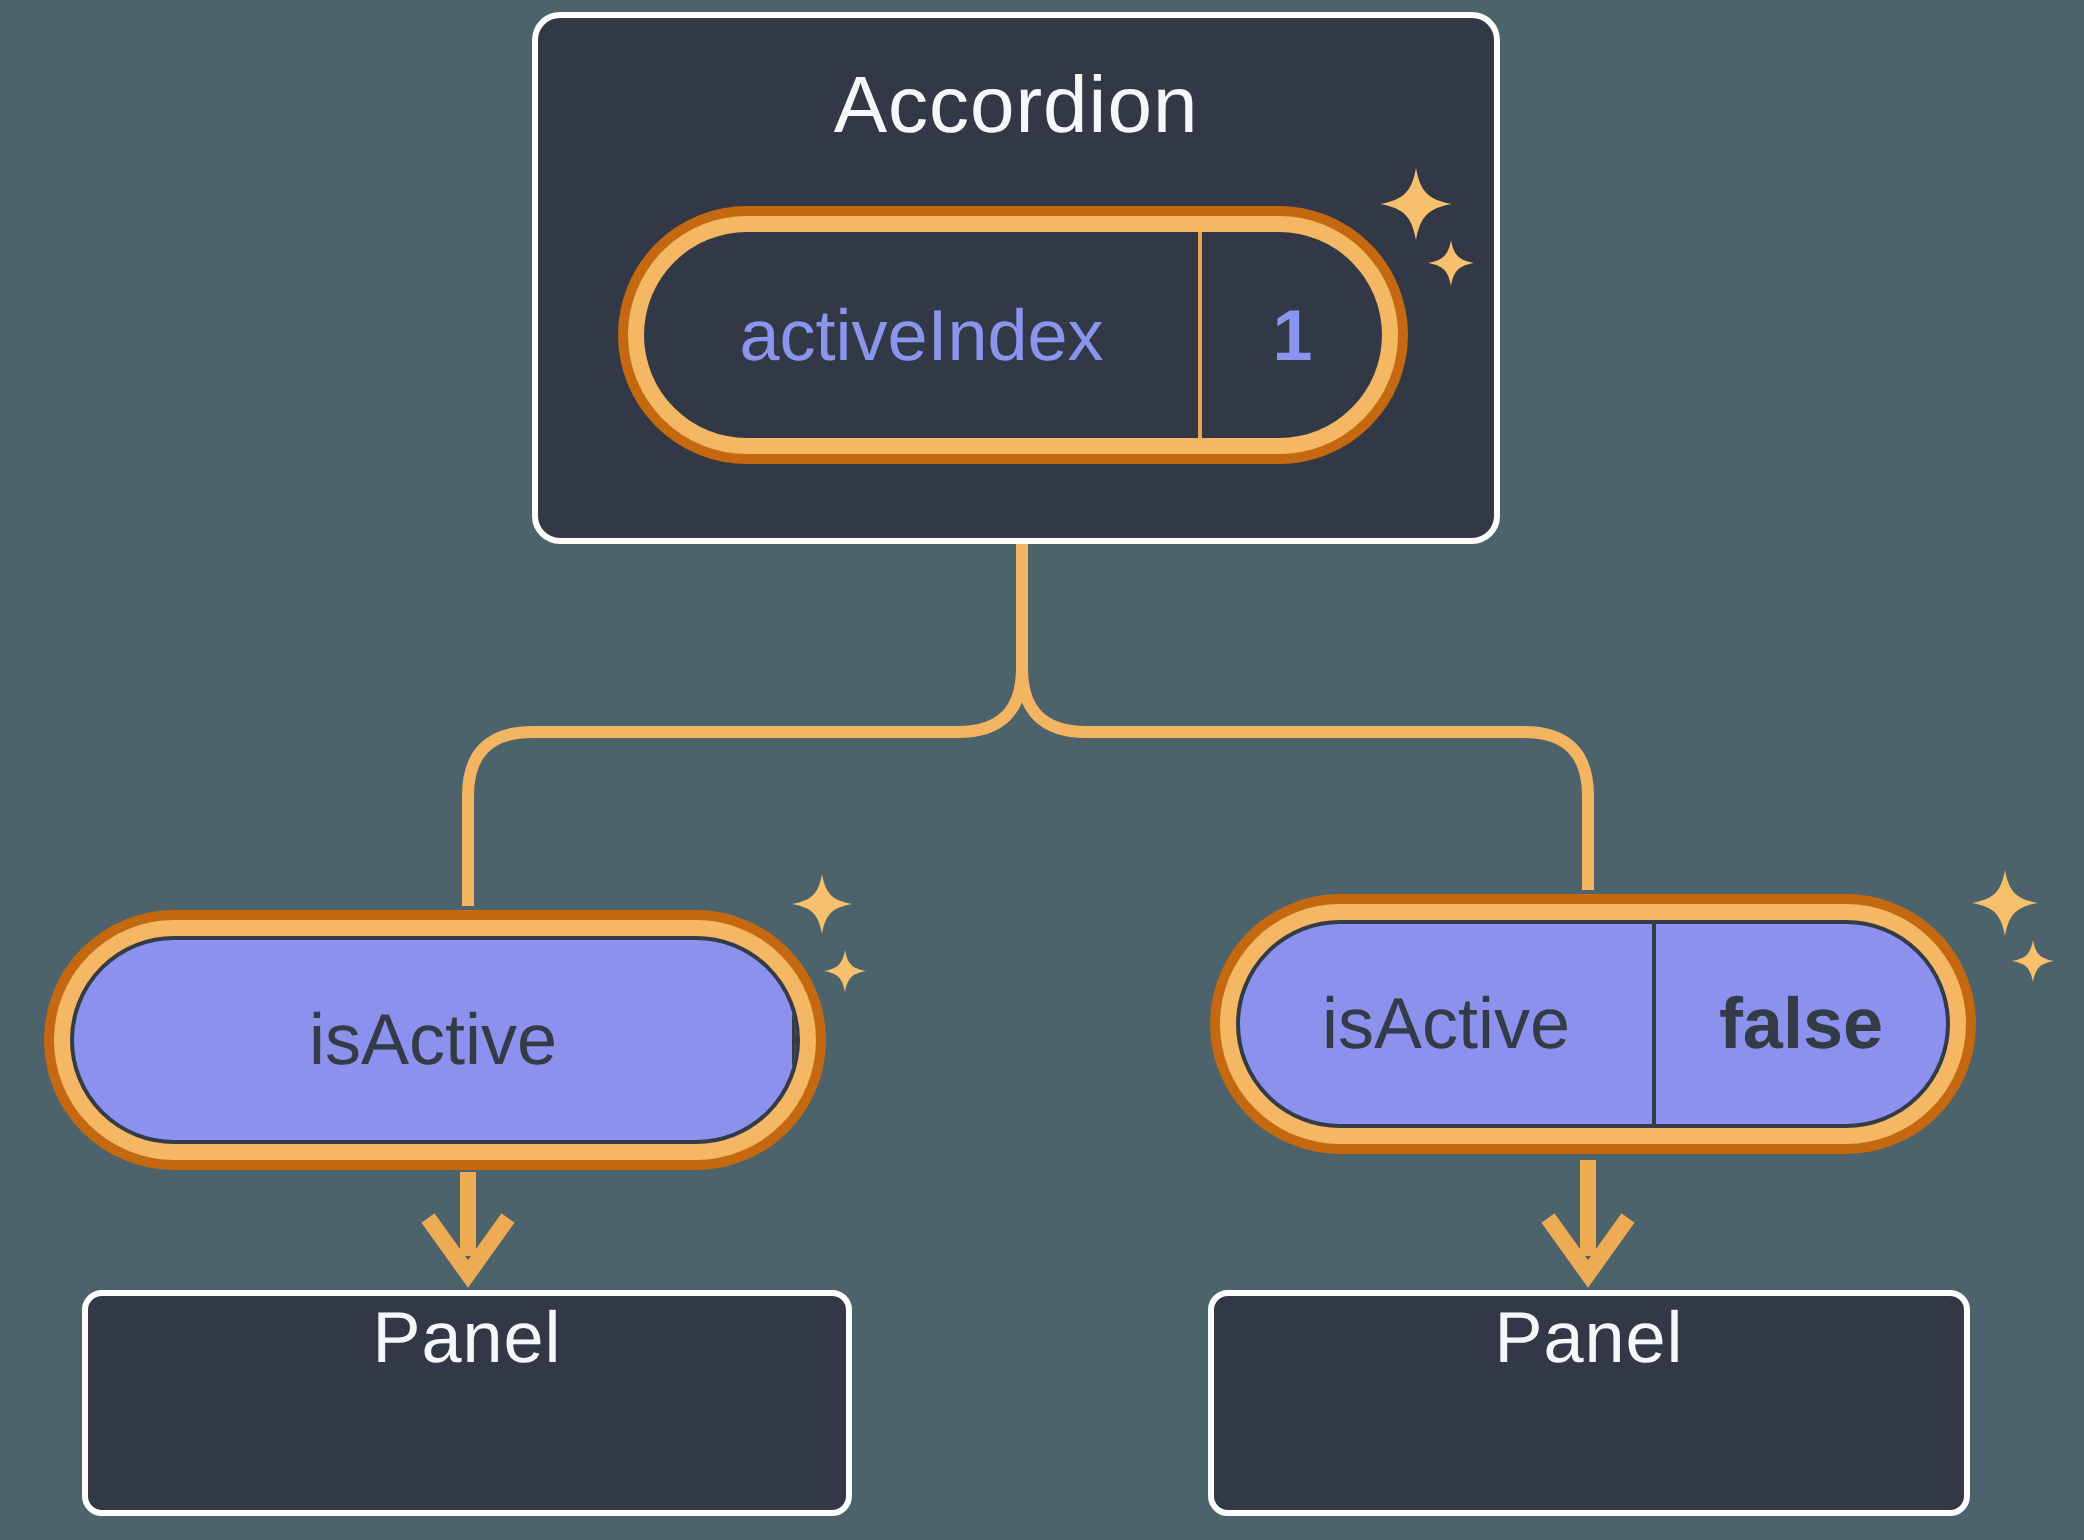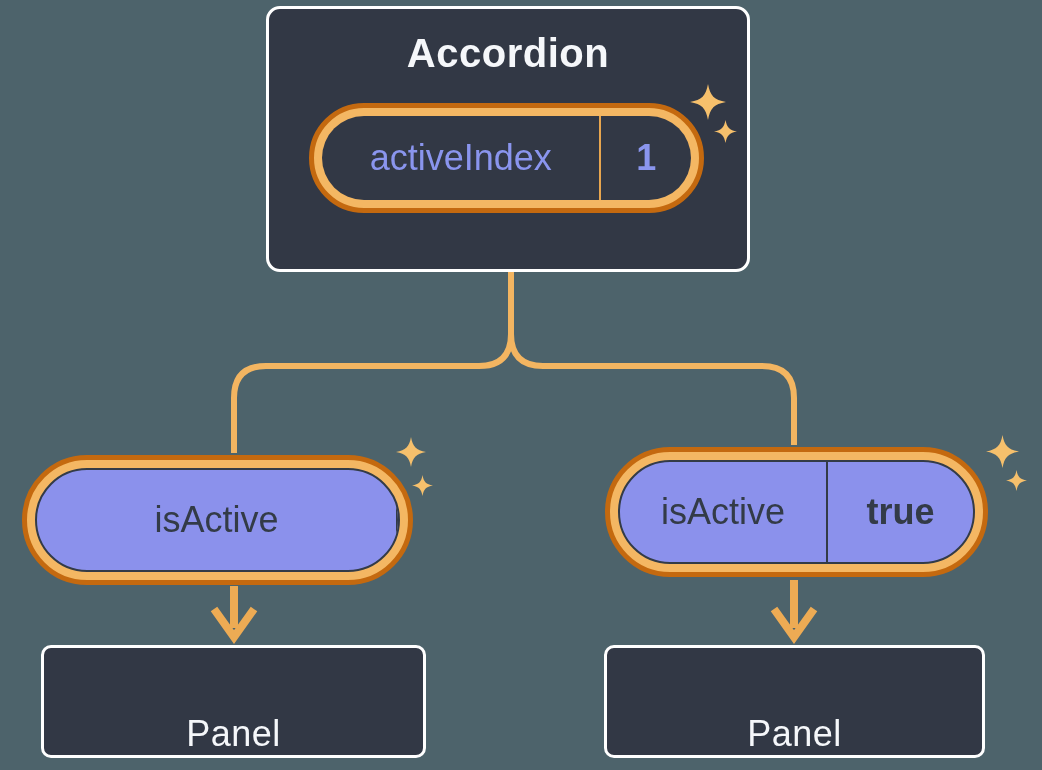--- a/index.html
+++ b/index.html
@@ -10,22 +10,22 @@
   }
   *{box-sizing:border-box;margin:0;padding:0}
   html,body{width:1042px;height:770px;overflow:hidden}
   body{font-family:"Liberation Sans","DejaVu Sans",sans-serif;background:var(--bg)}
   .canvas{position:relative;width:1042px;height:770px;background:var(--bg)}
   .wires{position:absolute;left:0;top:0;width:1042px;height:770px;pointer-events:none}
   .wire{fill:none;stroke:var(--wire);stroke-width:6}
   .arrow-stroke{fill:none;stroke:var(--arrow);stroke-width:8;stroke-linejoin:miter}
   .box{position:absolute;background:var(--boxFill);border:3px solid var(--boxBorder);border-radius:14px}
   .box-title{position:absolute;left:0;right:0;top:22px;text-align:center;
-    font-size:40px;font-weight:700;color:var(--lightText);letter-spacing:.5px}
-  .panel{border-radius:10px;display:flex;align-items:flex-end;justify-content:center;
+    font-size:40px;font-weight:400;color:var(--lightText);letter-spacing:.5px}
+  .panel{border-radius:10px;display:flex;align-items:flex-start;justify-content:center;
     font-size:36px;color:var(--lightText);letter-spacing:.5px}
   .pill-outer{position:absolute;border-radius:999px;background:var(--ringLight);
     border:5px solid var(--ringDark);padding:8px}
   .pill-inner{width:100%;height:100%;border-radius:999px;display:flex;align-items:stretch;overflow:hidden}
   .pill-inner.dark{background:var(--boxFill)}
   .pill-inner.purple{background:var(--purpleFill);border:2px solid var(--darkText)}
   .cell{display:flex;align-items:center;justify-content:center;font-size:36px}
   .cell.periwinkle{color:var(--periwinkle)}
   .cell.darktxt{color:var(--darkText)}
   .cell.bold{font-weight:700}
@@ -53,40 +53,40 @@
     <g>
       <path class="arrow-stroke" d="M794 580 V628"></path>
       <path class="arrow-stroke" d="M774 609 L794 637 L814 609"></path>
     </g>
   </svg>
 
   <div class="box" style="left:266px;top:6px;width:484px;height:266px">
     <div class="box-title">Accordion</div>
   </div>
 
-  <div class="pill-outer" style="left:309px;top:103px;width:395px;height:110px">
+  <div class="pill-outer" style="left:309px;top:103px;width:395px;height:129px">
     <div class="pill-inner dark">
       <div class="cell periwinkle flex-label-wide">activeIndex</div>
       <div class="divider orange"></div>
       <div class="cell periwinkle bold flex-value">1</div>
     </div>
   </div>
 
   <div class="pill-outer" style="left:22px;top:455px;width:391px;height:130px">
     <div class="pill-inner purple">
       <div class="cell darktxt flex-label">isActive</div>
       <div class="divider dark"></div>
     </div>
   </div>
 
   <div class="pill-outer" style="left:605px;top:447px;width:383px;height:130px">
     <div class="pill-inner purple">
       <div class="cell darktxt flex-label">isActive</div>
       <div class="divider dark"></div>
-      <div class="cell darktxt bold flex-value">true</div>
+      <div class="cell darktxt bold flex-value">false</div>
     </div>
   </div>
 
   <div class="box panel" style="left:41px;top:645px;width:385px;height:113px">
     <span>Panel</span>
   </div>
   <div class="box panel" style="left:604px;top:645px;width:381px;height:113px">
     <span>Panel</span>
   </div>
 

